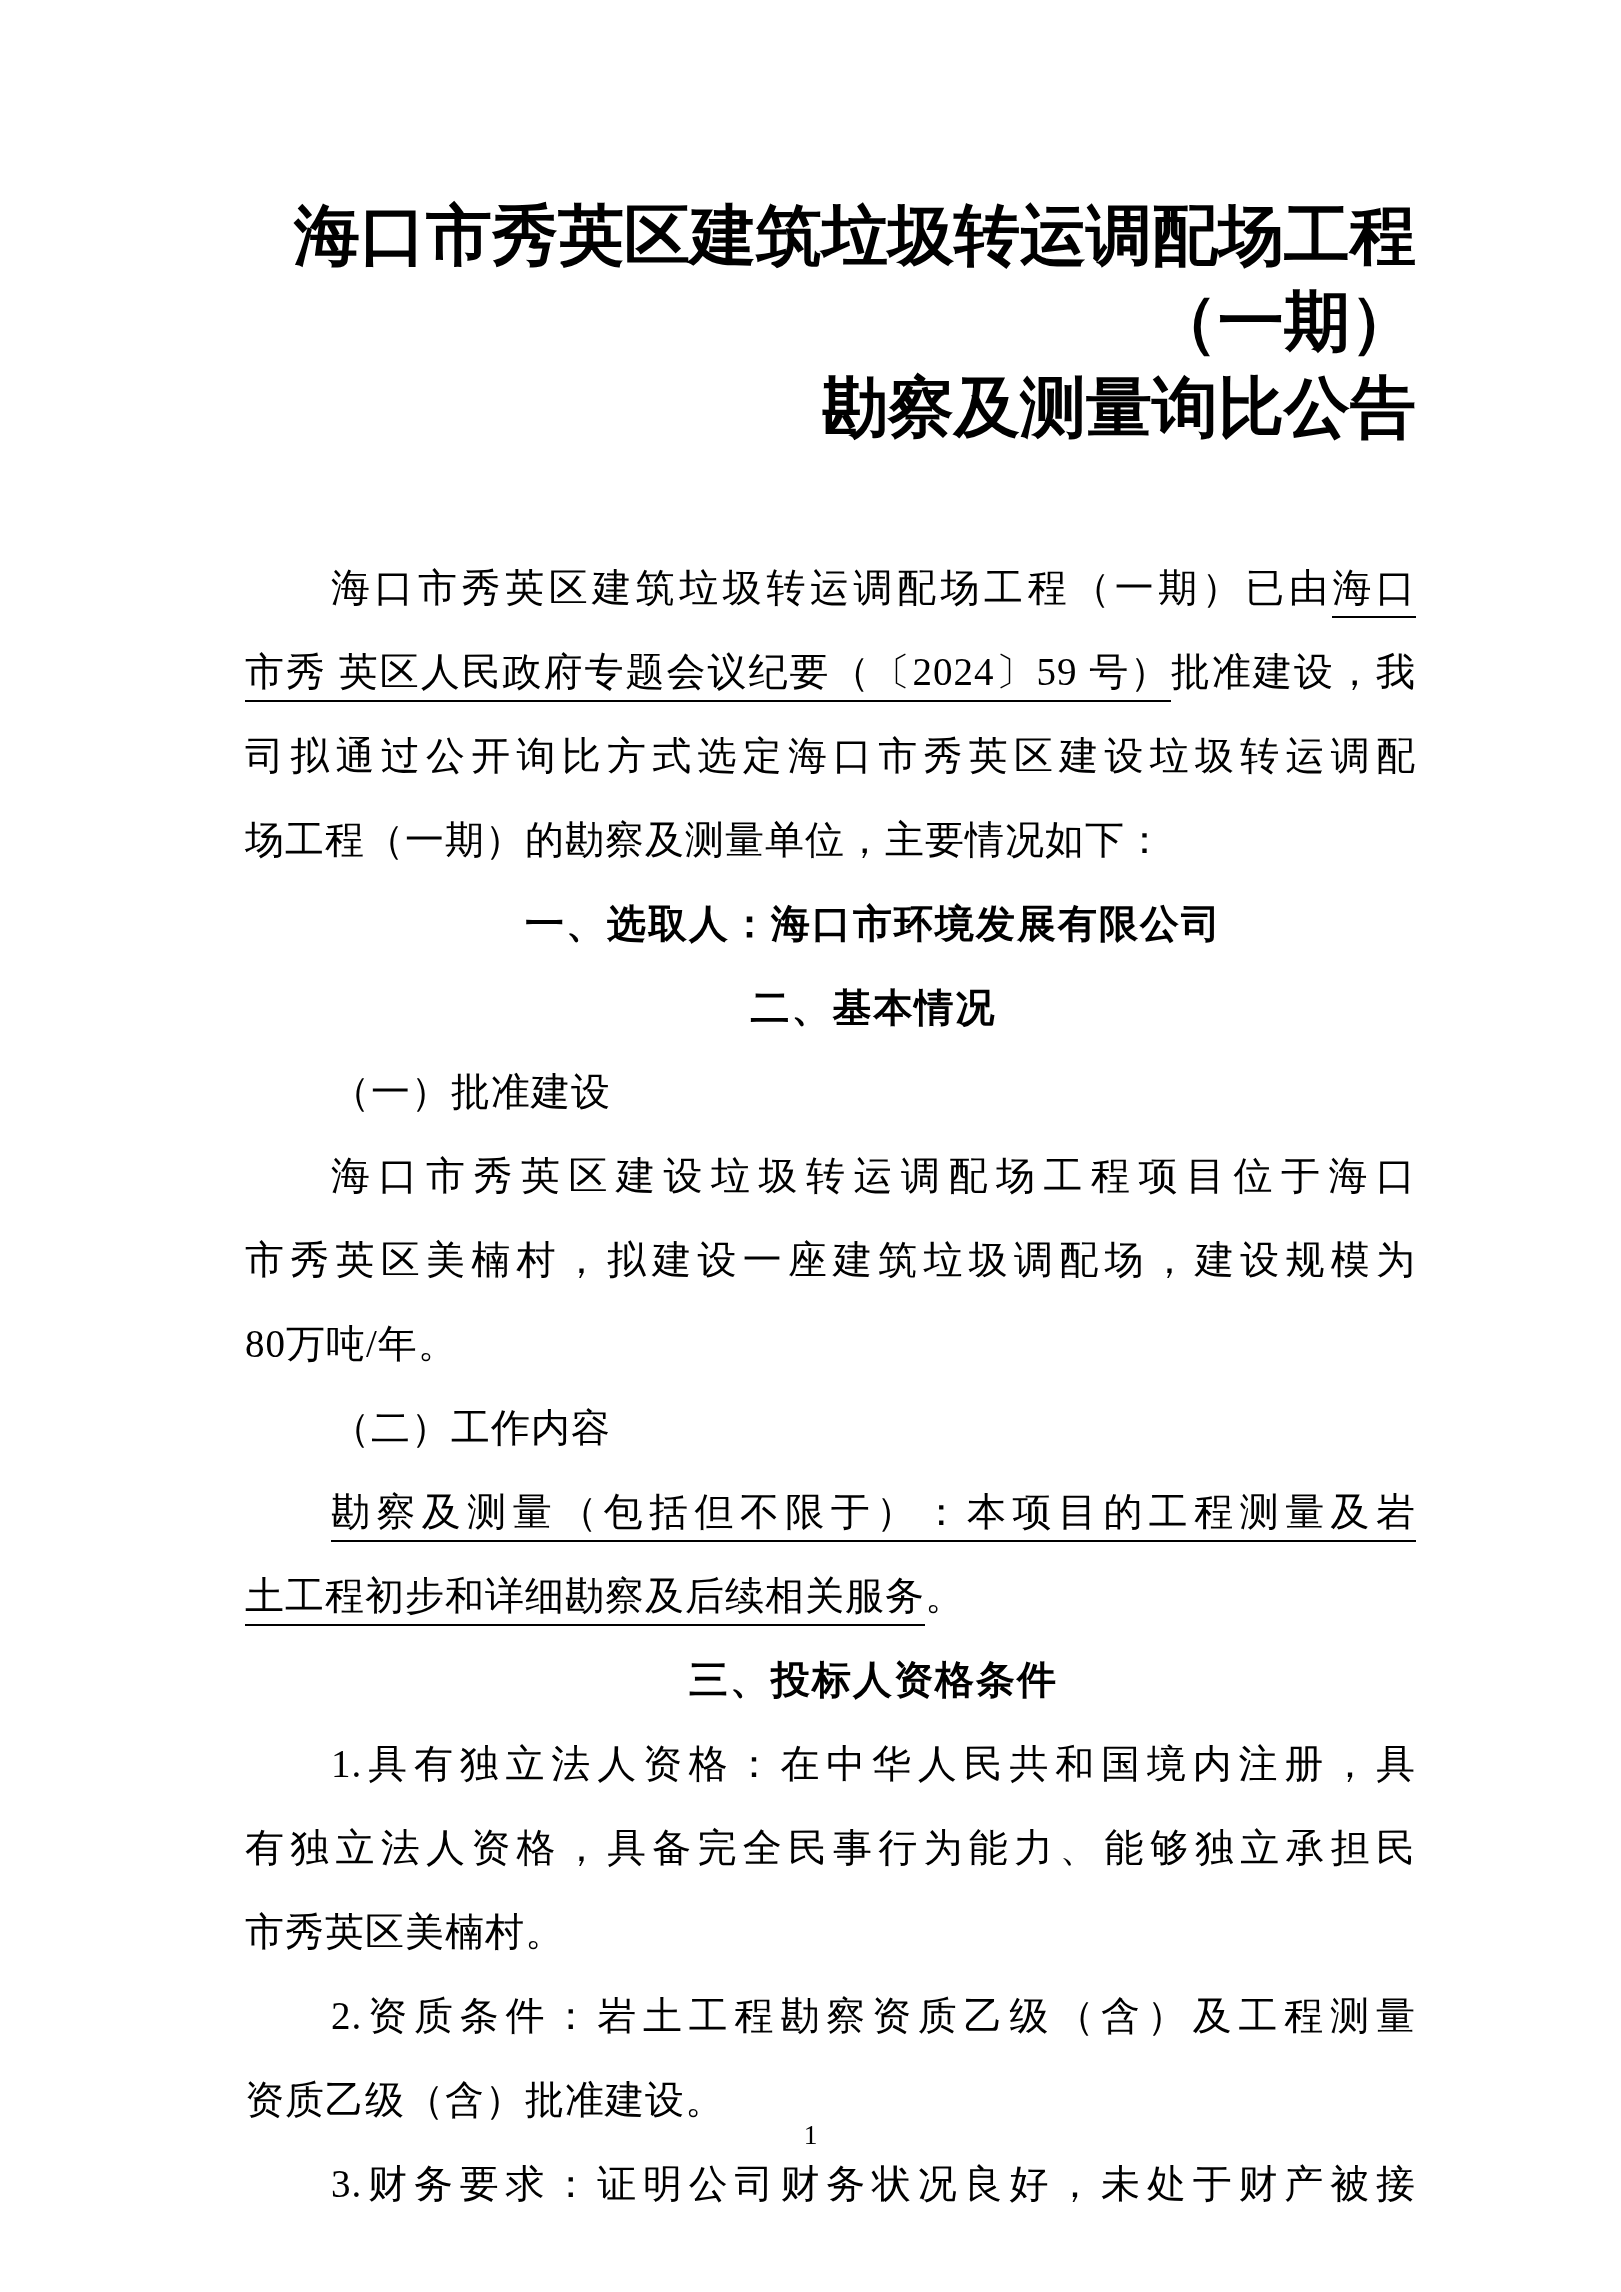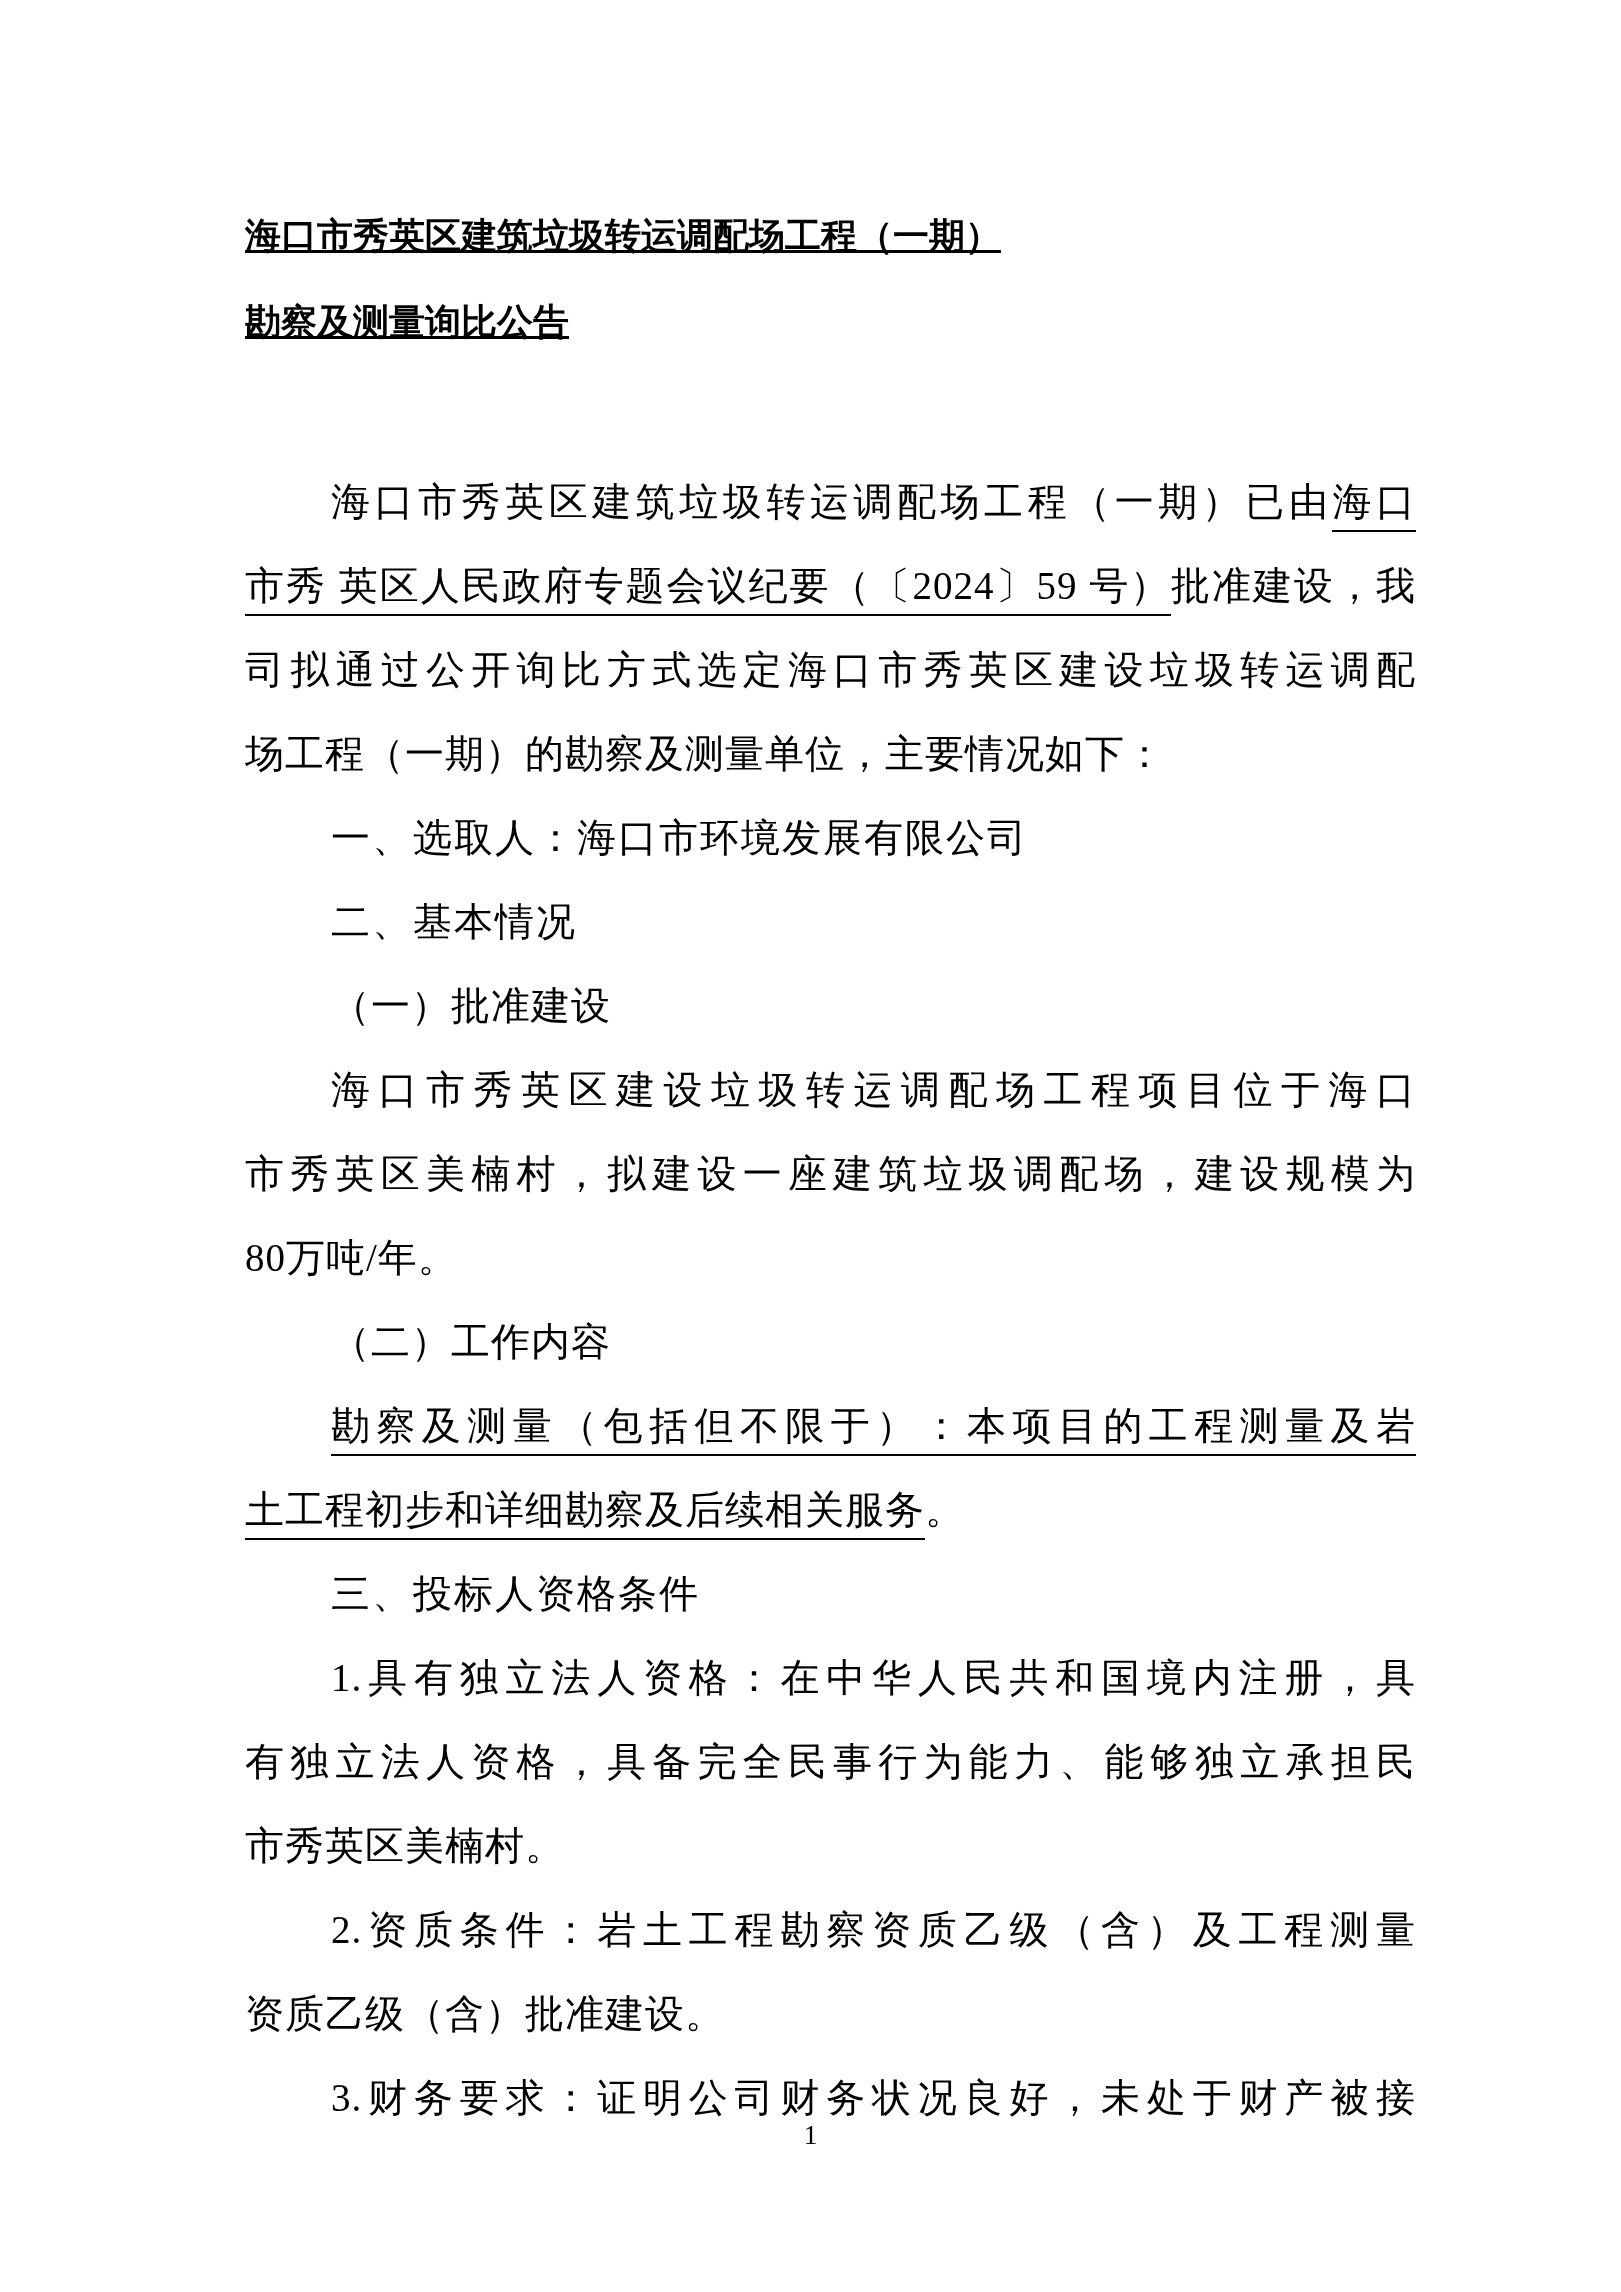--- a/index.html
+++ b/index.html
@@ -13,40 +13,40 @@
     font-family: "Liberation Serif", "DejaVu Serif", serif;
     overflow: hidden;
   }
   .content {
     position: absolute;
     left: 245px;
     top: 193px;
     width: 1171px;
   }
   .title {
-    font-size: 36px;
+    font-size: 66px;
     font-weight: bold;
-    text-align: left;
+    text-align: right;
     line-height: 86px;
     letter-spacing: 0;
-    text-decoration: underline;
   }
   .doc-body { margin-top: 95px; font-size: 39px; }
   .line {
     height: 84px;
     line-height: 84px;
     white-space: pre-wrap;
     letter-spacing: 1px;
   }
   .line.fill { text-align: justify; text-align-last: justify; }
   .line.indent { padding-left: 86px; }
   .line.bold {
-    font-weight: normal;
+    font-weight: bold;
     font-family: "Liberation Sans", "DejaVu Sans", sans-serif;
     letter-spacing: 2px;
+    text-align: center;
   }
   .u { border-bottom: 2.9px solid #000; padding-bottom: 6.9px; }
   .page-number {
     position: absolute;
     top: 2119px;
     left: 0;
     width: 100%;
     text-align: center;
     font-size: 27.4px;
     line-height: 33px;

